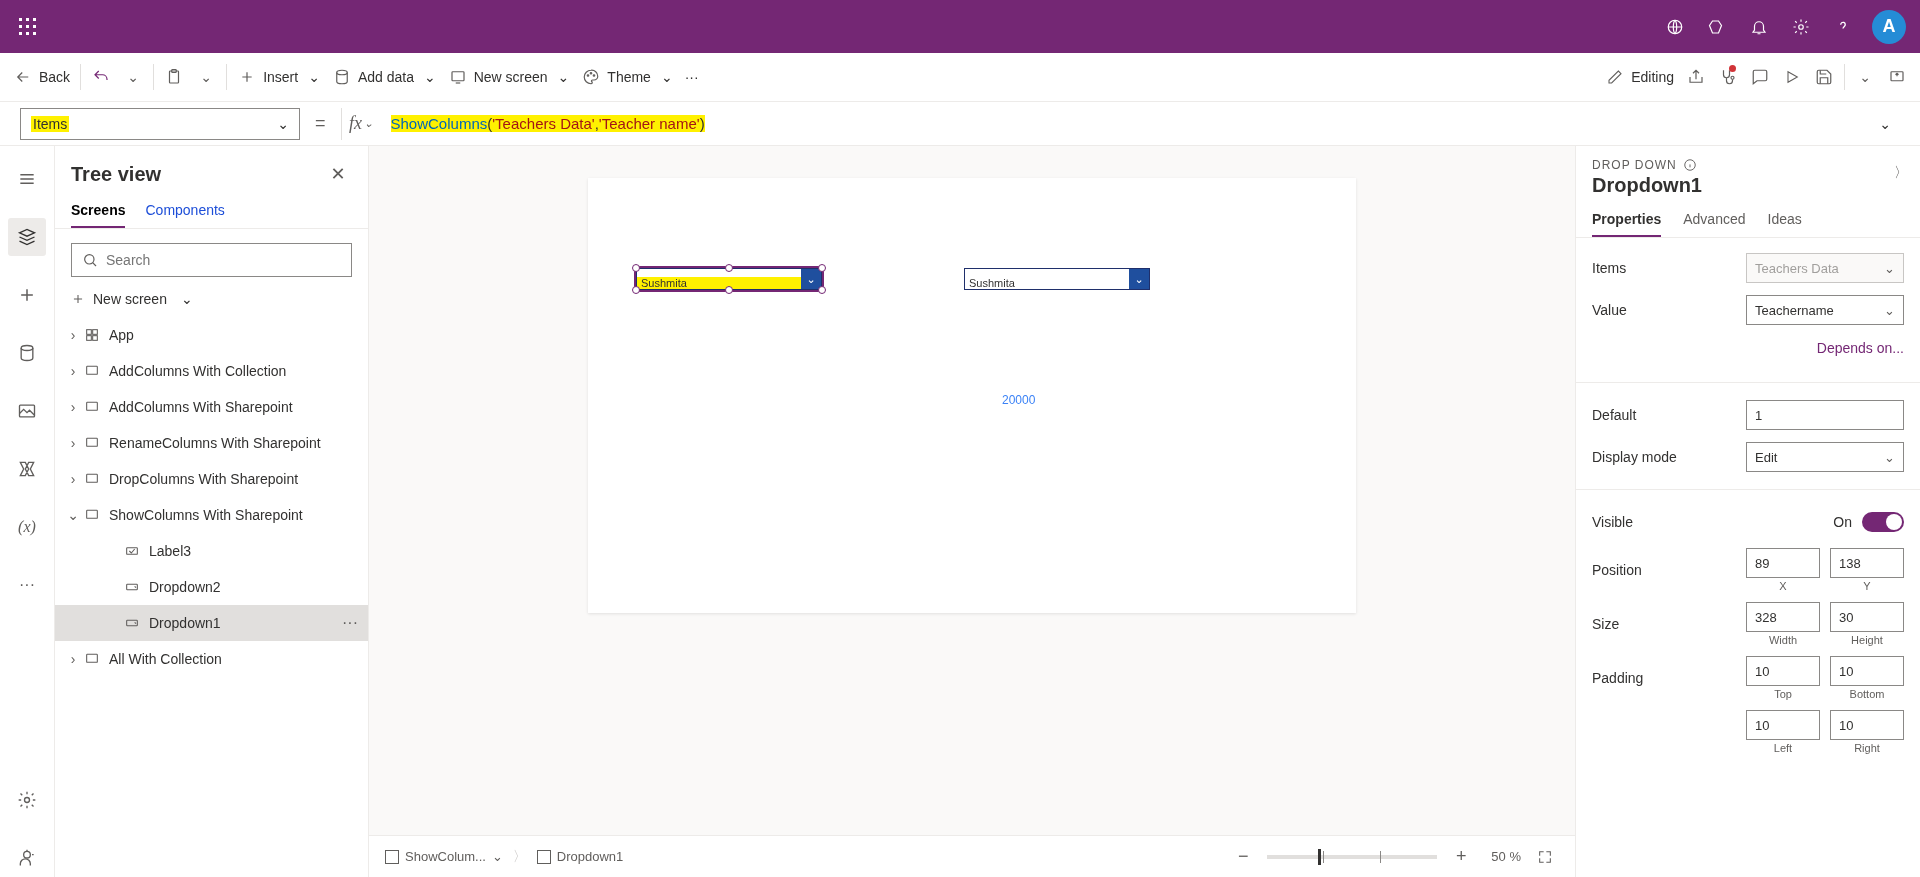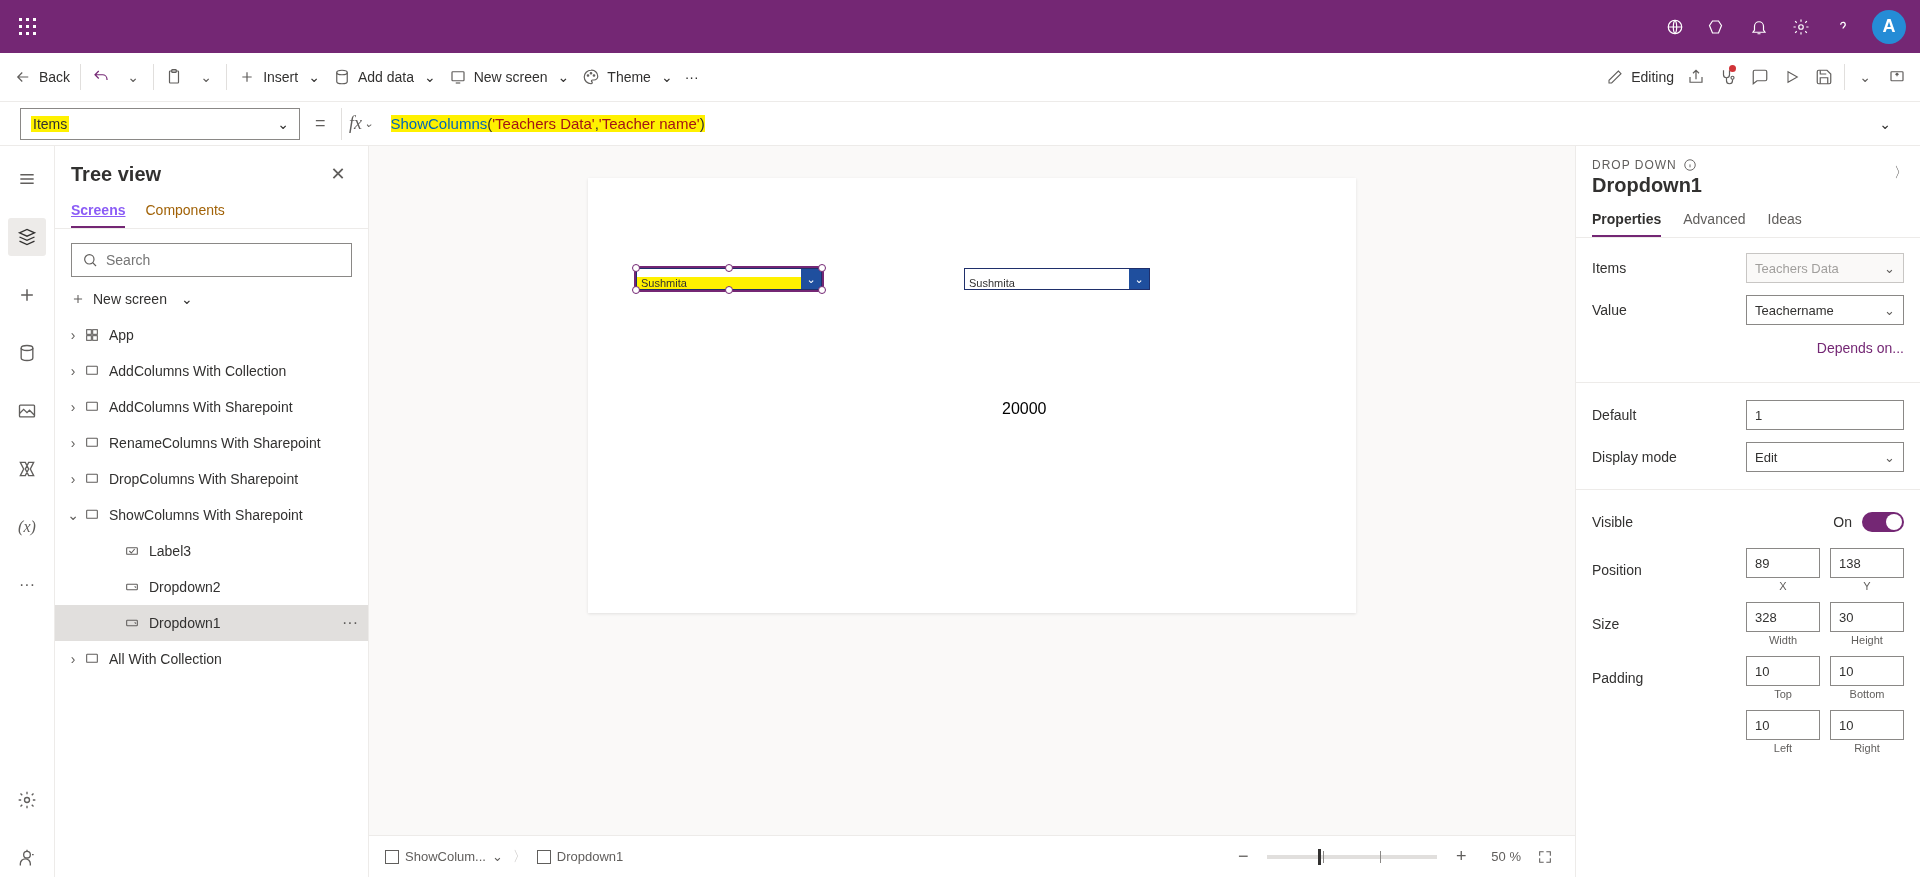--- a/index.html
+++ b/index.html
@@ -43,22 +43,22 @@
 .leftrail { width: 55px; background: #fff; border-right: 1px solid #edebe9; display: flex; flex-direction: column; align-items: center; padding-top: 14px; gap: 20px; }
 .lr-icon { width: 38px; height: 38px; display: flex; align-items: center; justify-content: center; color: #605e5c; cursor: pointer; border-radius: 3px; font-size: 16px; }
 .lr-icon svg { width: 20px; height: 20px; }
 
 
 .treepanel { width: 314px; background: #fff; border-right: 1px solid #edebe9; display: flex; flex-direction: column; }
 .tp-head { display: flex; align-items: center; padding: 14px 16px 6px; }
 .tp-head h2 { font-size: 20px; font-weight: 600; flex: 1; }
 .tp-close { width: 28px; height: 28px; display: flex; align-items: center; justify-content: center; cursor: pointer; font-size: 18px; color: #605e5c; }
 .tp-tabs { display: flex; padding: 0 16px; gap: 20px; border-bottom: 1px solid #edebe9; }
-.tp-tab { padding: 8px 0; cursor: pointer; font-size: 14px; color: #a16207; border-bottom: 2px solid transparent; }
-.tp-tab.active { color: #8b5cf6; font-weight: 600; border-bottom-color: #742774; text-decoration: underline; }
+.tp-tab { padding: 8px 0; cursor: pointer; font-size: 14px; color: #1d4ed8; border-bottom: 2px solid transparent; }
+.tp-tab.active { color: #000000; font-weight: 600; border-bottom-color: #742774; }
 .tp-search { margin: 14px 16px 4px; }
 .tp-search-in { display: flex; align-items: center; border: 1px solid #8a8886; height: 34px; padding: 0 10px; gap: 8px; }
 .tp-search-in input { border: 0; outline: 0; flex: 1; font-size: 14px; background: transparent; }
 .tp-newscreen { display: flex; align-items: center; gap: 8px; padding: 10px 16px; cursor: pointer; color: #323130; }
 .tp-tree { flex: 1; overflow: auto; padding-bottom: 10px; }
 .tn { display: flex; align-items: center; height: 36px; cursor: pointer; padding-right: 10px; }
 .tn.selected { background: #e1dfdd; }
 .tn .chev { width: 20px; display: flex; justify-content: center; color: #605e5c; }
 .tn .ico { width: 18px; height: 18px; margin-right: 8px; display: flex; align-items: center; justify-content: center; color: #605e5c; }
 .tn .label { flex: 1; white-space: nowrap; overflow: hidden; text-overflow: ellipsis; font-size: 14px; }
@@ -72,21 +72,21 @@
 .canvaswrap { flex: 1; display: flex; flex-direction: column; background: #faf9f8; position: relative; }
 .canvas { flex: 1; display: flex; align-items: flex-start; justify-content: center; padding: 32px; overflow: auto; }
 .stage { width: 768px; height: 435px; background: #fff; box-shadow: 0 1px 3px rgba(0,0,0,0.1); position: relative; }
 .dd { position: absolute; height: 22px; border: 1px solid #1f2f6b; display: flex; align-items: flex-end; font-size: 11px; background: #fff; }
 .dd .dd-text { flex: 1; padding: 0 4px; }
 .dd .dd-btn { width: 20px; height: 100%; background: #1f4f9e; display: flex; align-items: center; justify-content: center; color: #fff; }
 .dd1 { top: 90px; left: 48px; width: 186px; outline: 2px solid #742774; }
 .dd1 .dd-text { background: #fff100; }
 .dd2 { top: 90px; left: 376px; width: 186px; }
 .sel-handle { position: absolute; width: 8px; height: 8px; border: 1px solid #742774; border-radius: 50%; background: #fff; }
-.lbl-20000 { position: absolute; top: 222px; left: 414px; font-size: 16px; color: #000000; }
+.lbl-20000 { position: absolute; top: 215px; left: 414px; font-size: 12px; color: #3b82f6; }
 .canvasbot { height: 42px; border-top: 1px solid #edebe9; background: #fff; display: flex; align-items: center; padding: 0 16px; gap: 10px; }
 .crumb { display: flex; align-items: center; gap: 6px; color: #605e5c; cursor: pointer; font-size: 13px; }
 .crumb .ico-sm { width: 14px; height: 14px; border: 1px solid #605e5c; }
 .cb-spacer { flex: 1; }
 .zoom-btn { width: 28px; height: 28px; display: flex; align-items: center; justify-content: center; cursor: pointer; font-size: 18px; color: #605e5c; }
 .zoom-slider { width: 170px; height: 4px; background: #e1dfdd; position: relative; cursor: pointer; }
 .zoom-slider::before, .zoom-slider::after { content: ""; position: absolute; top: -4px; width: 1px; height: 12px; background: #8a8886; }
 .zoom-slider::before { left: 33%; }
 .zoom-slider::after { left: 66%; }
 .zoom-thumb { position: absolute; top: -6px; width: 3px; height: 16px; background: #323130; }

